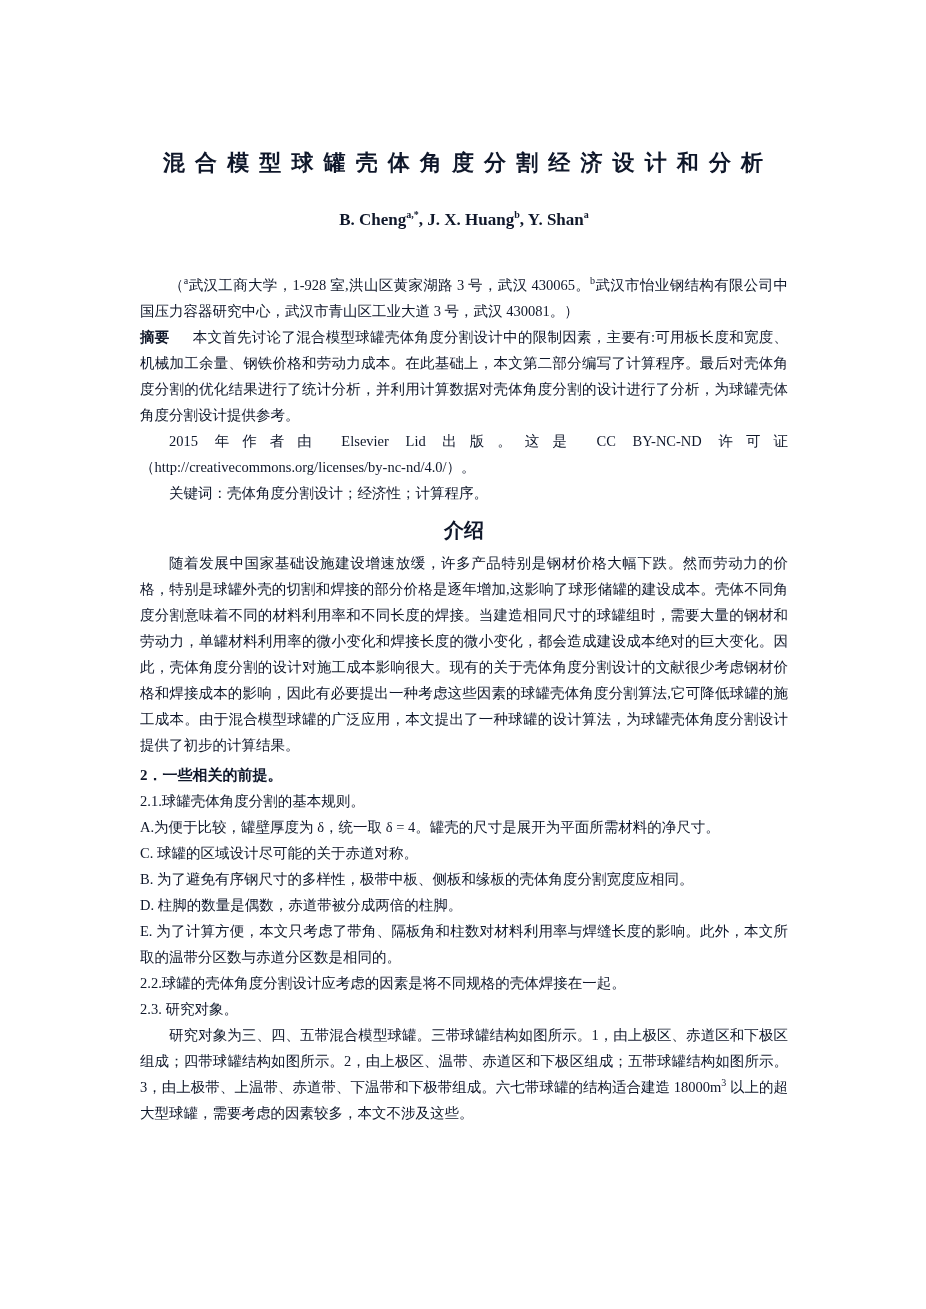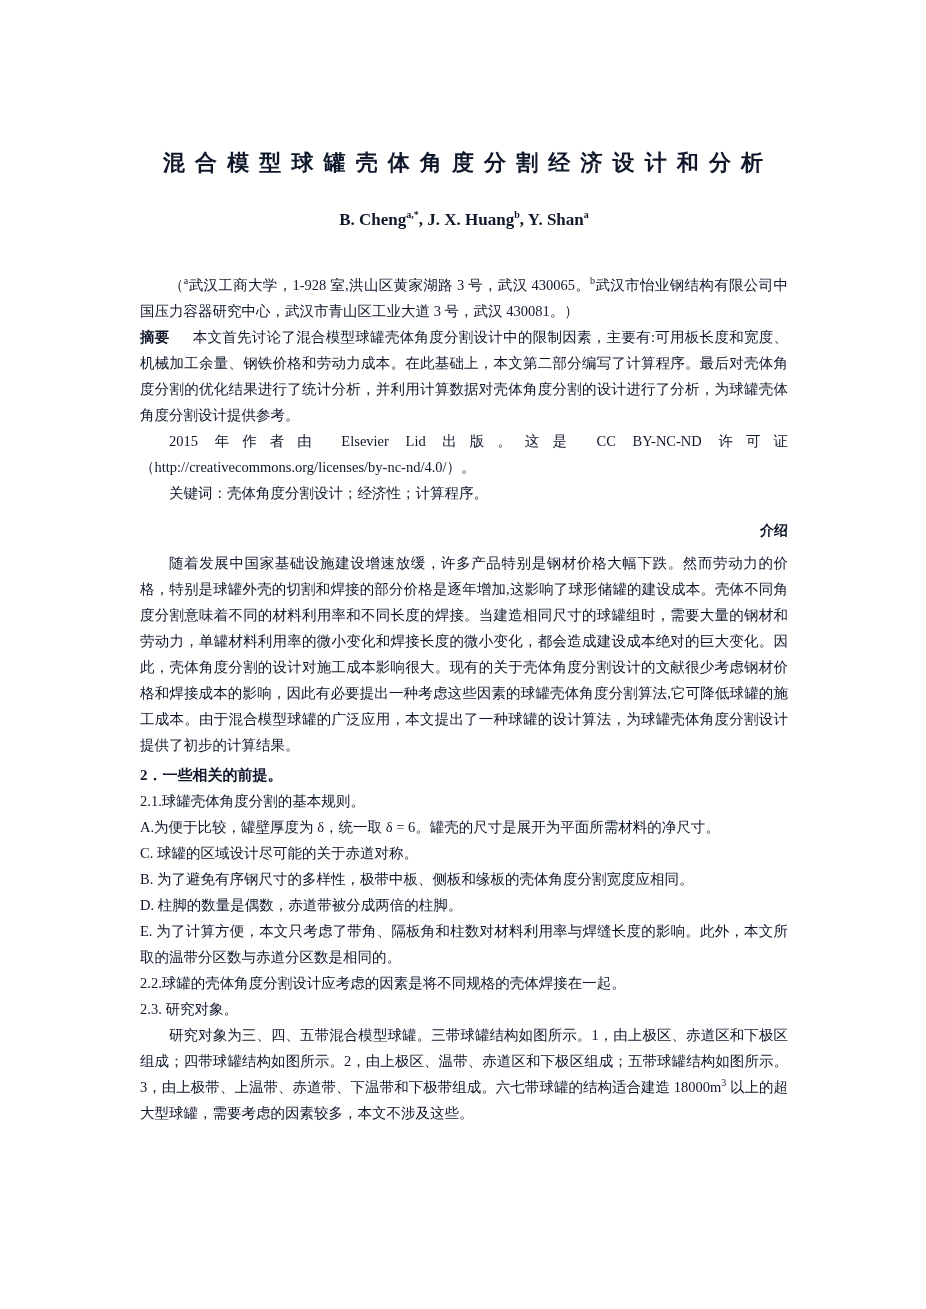--- a/index.html
+++ b/index.html
@@ -33,27 +33,27 @@
     line-height: 24px;
   }
   .authors sup { font-size: 10px; font-weight: bold; }
   .affil { margin-top: 40px; }
   p { text-align: justify; }
   .indent { text-indent: 2em; }
   .abs-label { font-weight: bold; margin-right: 1.6em; }
   sup { font-size: 10px; vertical-align: super; line-height: 0; }
   sub { font-size: 10px; vertical-align: sub; line-height: 0; }
   .intro-h {
-    font-size: 14px;
+    font-size: 20px;
     font-weight: bold;
     margin-top: 10px;
     margin-bottom: 6px;
     line-height: 28px;
     font-family: "Liberation Sans", "DejaVu Sans", sans-serif;
-    text-align: right;
+    text-align: center;
   }
   .sec-h {
     font-size: 15px;
     font-weight: bold;
     margin-top: 4px;
     line-height: 26px;
     text-align: left;
   }
 </style>
 </head>
@@ -81,21 +81,21 @@
   <p class="indent">关键词：壳体角度分割设计；经济性；计算程序。</p>
 
   <h2 class="intro-h">介绍</h2>
 
   <p class="indent">随着发展中国家基础设施建设增速放缓，许多产品特别是钢材价格大幅下跌。然而劳动力的价格，特别是球罐外壳的切割和焊接的部分价格是逐年增加,这影响了球形储罐的建设成本。壳体不同角度分割意味着不同的材料利用率和不同长度的焊接。当建造相同尺寸的球罐组时，需要大量的钢材和劳动力，单罐材料利用率的微小变化和焊接长度的微小变化，都会造成建设成本绝对的巨大变化。因此，壳体角度分割的设计对施工成本影响很大。现有的关于壳体角度分割设计的文献很少考虑钢材价格和焊接成本的影响，因此有必要提出一种考虑这些因素的球罐壳体角度分割算法,它可降低球罐的施工成本。由于混合模型球罐的广泛应用，本文提出了一种球罐的设计算法，为球罐壳体角度分割设计提供了初步的计算结果。</p>
 
   <h3 class="sec-h">2．一些相关的前提。</h3>
 
   <p>2.1.球罐壳体角度分割的基本规则。</p>
 
-  <p>A.为便于比较，罐壁厚度为 δ，统一取 δ = 6。罐壳的尺寸是展开为平面所需材料的净尺寸。</p>
+  <p>A.为便于比较，罐壁厚度为 δ，统一取 δ = 4。罐壳的尺寸是展开为平面所需材料的净尺寸。</p>
   <p>C. 球罐的区域设计尽可能的关于赤道对称。</p>
   <p>B. 为了避免有序钢尺寸的多样性，极带中板、侧板和缘板的壳体角度分割宽度应相同。</p>
   <p>D. 柱脚的数量是偶数，赤道带被分成两倍的柱脚。</p>
   <p>E. 为了计算方便，本文只考虑了带角、隔板角和柱数对材料利用率与焊缝长度的影响。此外，本文所取的温带分区数与赤道分区数是相同的。</p>
 
   <p>2.2.球罐的壳体角度分割设计应考虑的因素是将不同规格的壳体焊接在一起。</p>
 
 
   <p>2.3. 研究对象。</p>
 

